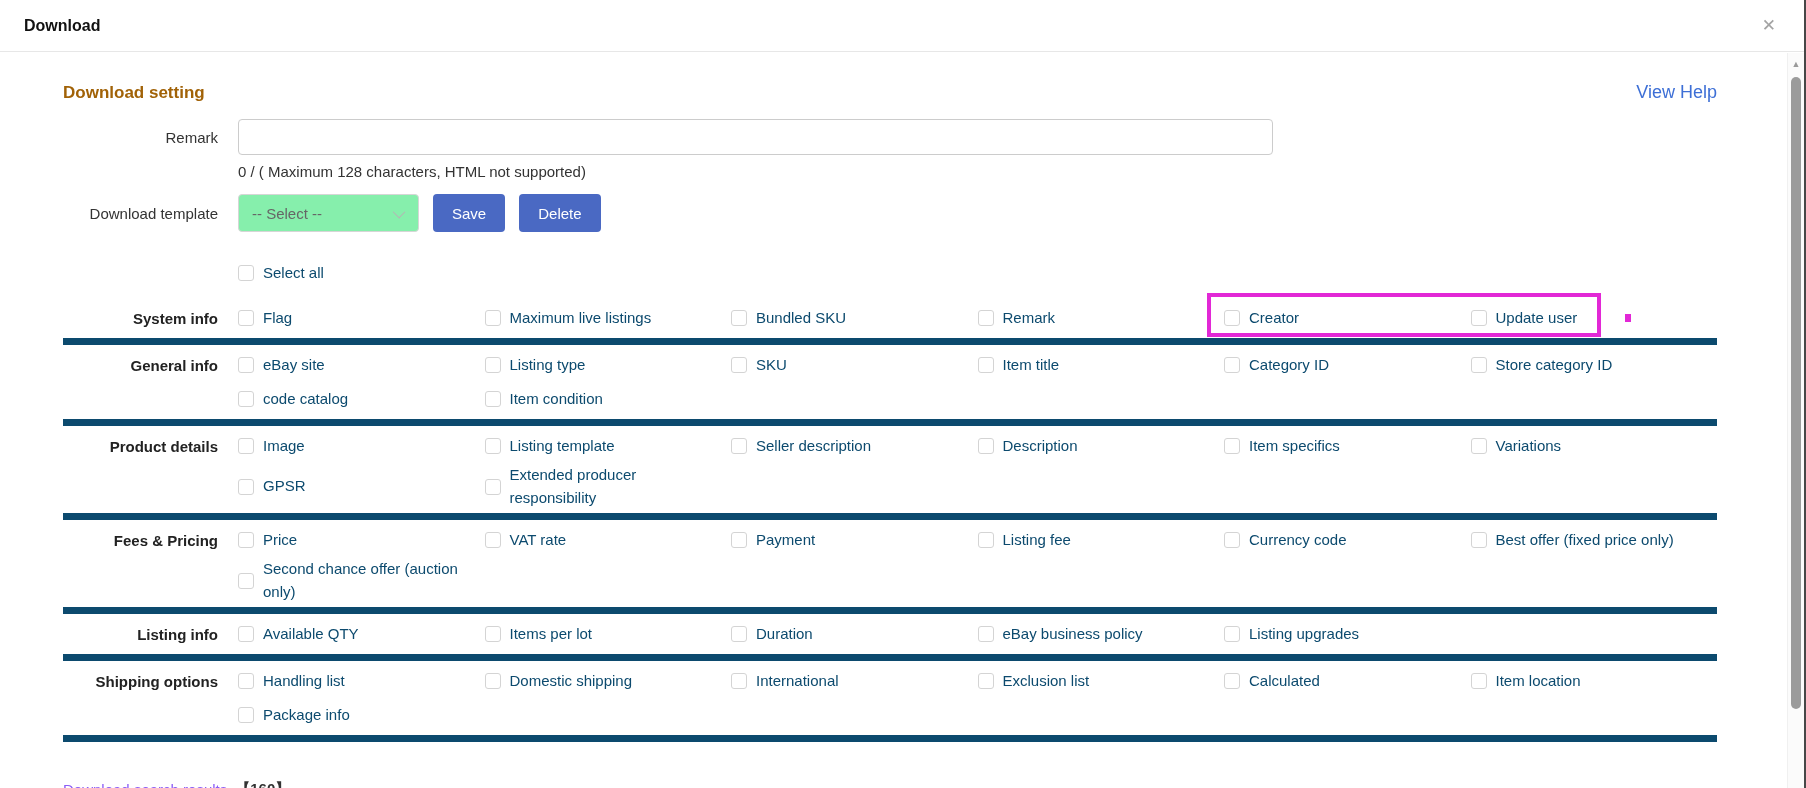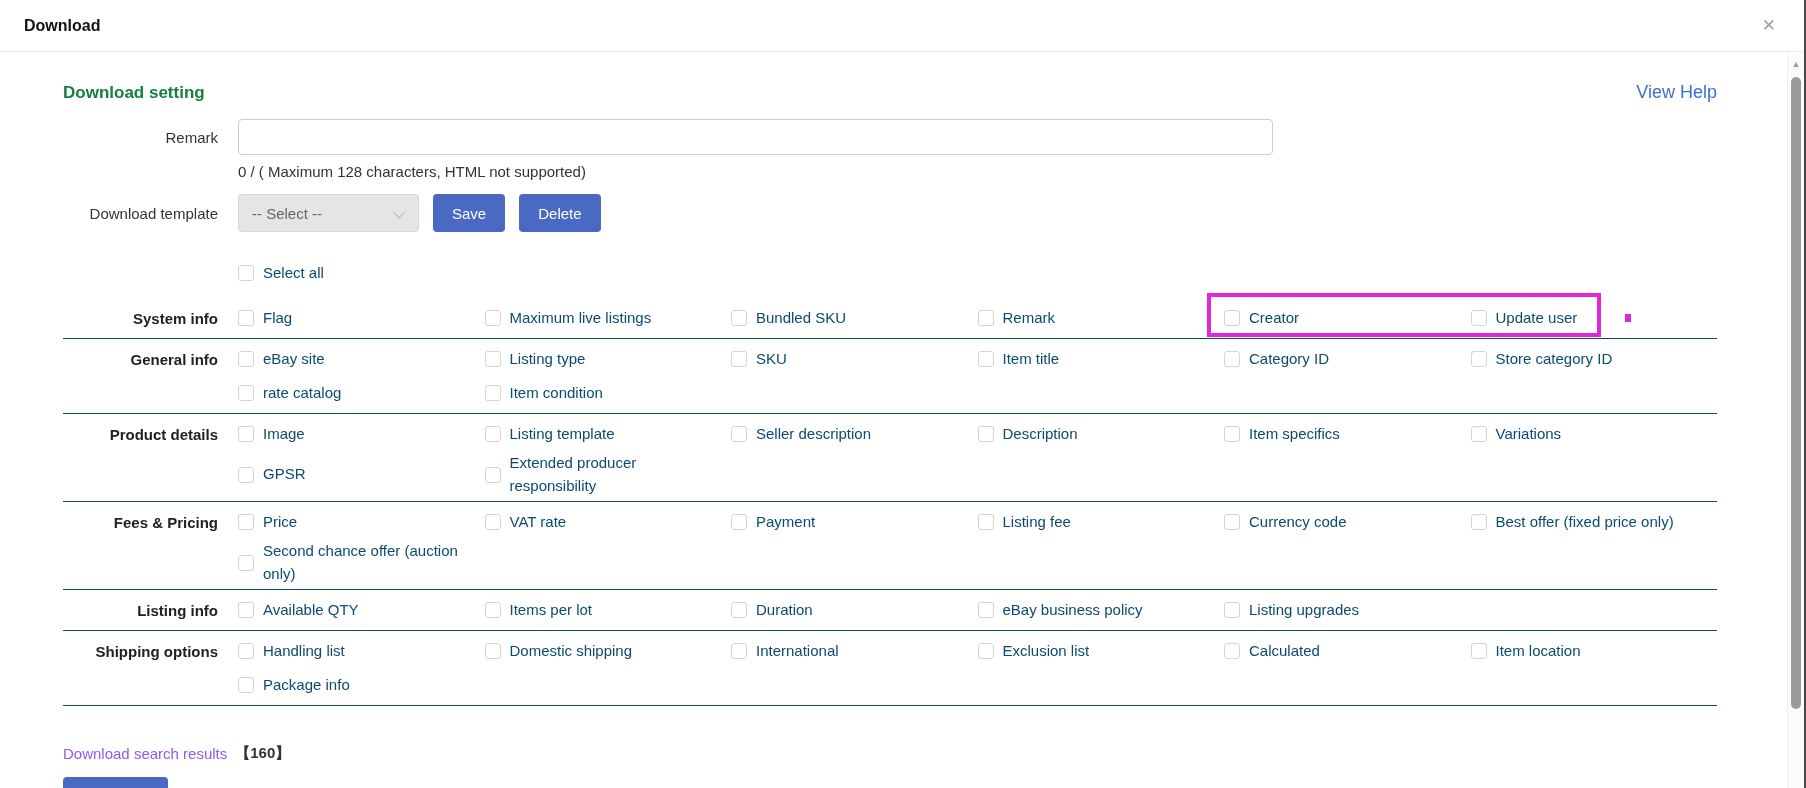--- a/index.html
+++ b/index.html
@@ -33,55 +33,55 @@
     width:100%;text-align:center;color:#9a9a9a;font-size:9px;
     padding-top:6px;cursor:pointer;user-select:none;
   }
   .scroll-thumb{
     position:absolute;top:24px;left:3px;width:10px;height:632px;
     background:#9b9b9b;border-radius:5px;cursor:pointer;
   }
   
   .content{padding:30px 89px 0 63px;}
   .section-head{display:flex;align-items:center;justify-content:space-between;margin-bottom:16px;}
-  .section-title{font-size:17px;font-weight:bold;color:#15803d;}
+  .section-title{font-size:17px;font-weight:bold;color:#a16207;}
   .help-link{color:var(--link);font-size:18px;text-decoration:none;cursor:pointer;}
   
   .form-row{display:flex;align-items:center;}
   .row-label{flex:0 0 155px;margin-right:20px;text-align:right;color:#333;font-size:15px;}
   .row-field{flex:1;display:flex;align-items:center;}
   .remark-input{
     width:1035px;height:36px;border:1px solid #ccc;border-radius:4px;
     padding:0 12px;font-size:15px;font-family:inherit;outline:none;color:#333;
   }
   .hint-row{margin-top:8px;margin-bottom:14px;}
   .hint-text{font-size:15px;color:#333;}
   .template-row{margin-bottom:24px;}
   .select-box{
     width:181px;height:38px;border:1px solid #d6d6d6;border-radius:4px;
     display:flex;align-items:center;justify-content:space-between;
-    padding:0 13px;color:#666;font-size:15px;cursor:pointer;background:#e5e5e5;
+    padding:0 13px;color:#666;font-size:15px;cursor:pointer;background:#86efac;
   }
   .chevron{
     width:9px;height:9px;border-left:1.5px solid #b5b5b5;border-bottom:1.5px solid #b5b5b5;
     transform:rotate(-45deg) translateY(-2px);
   }
   .btn{
     height:38px;border:none;border-radius:4px;background:var(--accent);color:#fff;
     font-size:15px;font-family:inherit;padding:0 19px;margin-left:14px;cursor:pointer;text-align:center;
   }
   
   .select-all-row{margin-bottom:8px;}
   .cb-item{display:flex;align-items:center;min-height:34px;cursor:pointer;padding:1px 0;}
   .cb{
     flex:0 0 16px;width:16px;height:16px;border:1px solid #d4d4d4;border-radius:3px;
     background:#fff;margin-right:9px;
   }
   .cb-label{font-size:15px;color:#0c4a6e;max-width:210px;line-height:1.5;}
-  .group{display:flex;border-bottom:1px solid #0c4a6e;padding:3px 0;}
+  .group{display:flex;border-bottom:7px solid #0c4a6e;padding:3px 0;}
   .group-label{
     flex:0 0 155px;margin-right:20px;text-align:right;font-weight:bold;color:#222;
     font-size:15px;padding-top:9px;
   }
   .items-grid{
     flex:1;display:grid;grid-template-columns:repeat(6,1fr);
     align-items:center;position:relative;
   }
   
   .hl-box{
@@ -218,21 +218,21 @@
     <span class="cb-label">Category ID</span>
   </label>
 
   <label class="cb-item">
     <span class="cb"></span>
     <span class="cb-label">Store category ID</span>
   </label>
 
   <label class="cb-item">
     <span class="cb"></span>
-    <span class="cb-label">rate catalog</span>
+    <span class="cb-label">code catalog</span>
   </label>
 
   <label class="cb-item">
     <span class="cb"></span>
     <span class="cb-label">Item condition</span>
   </label>
 </div>
   </div>
 
   <div class="group">

